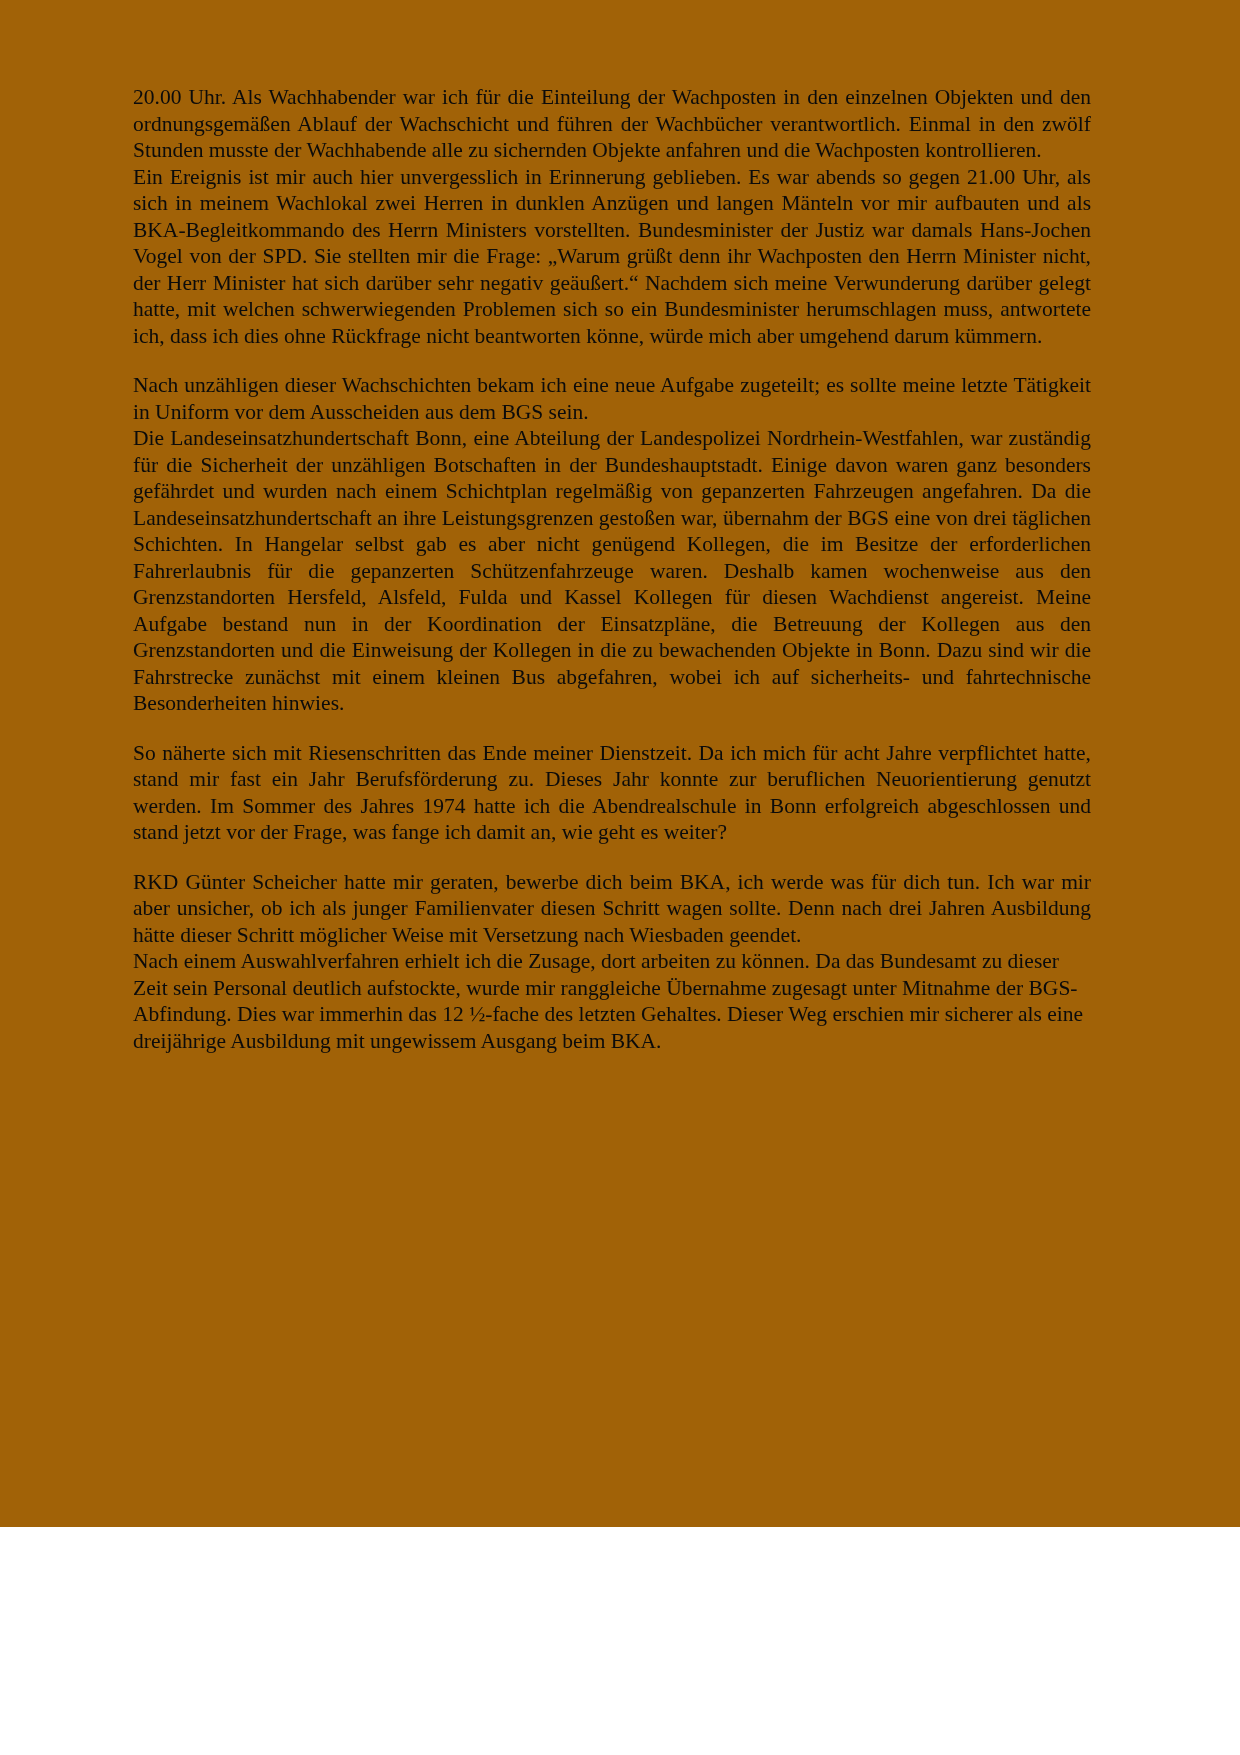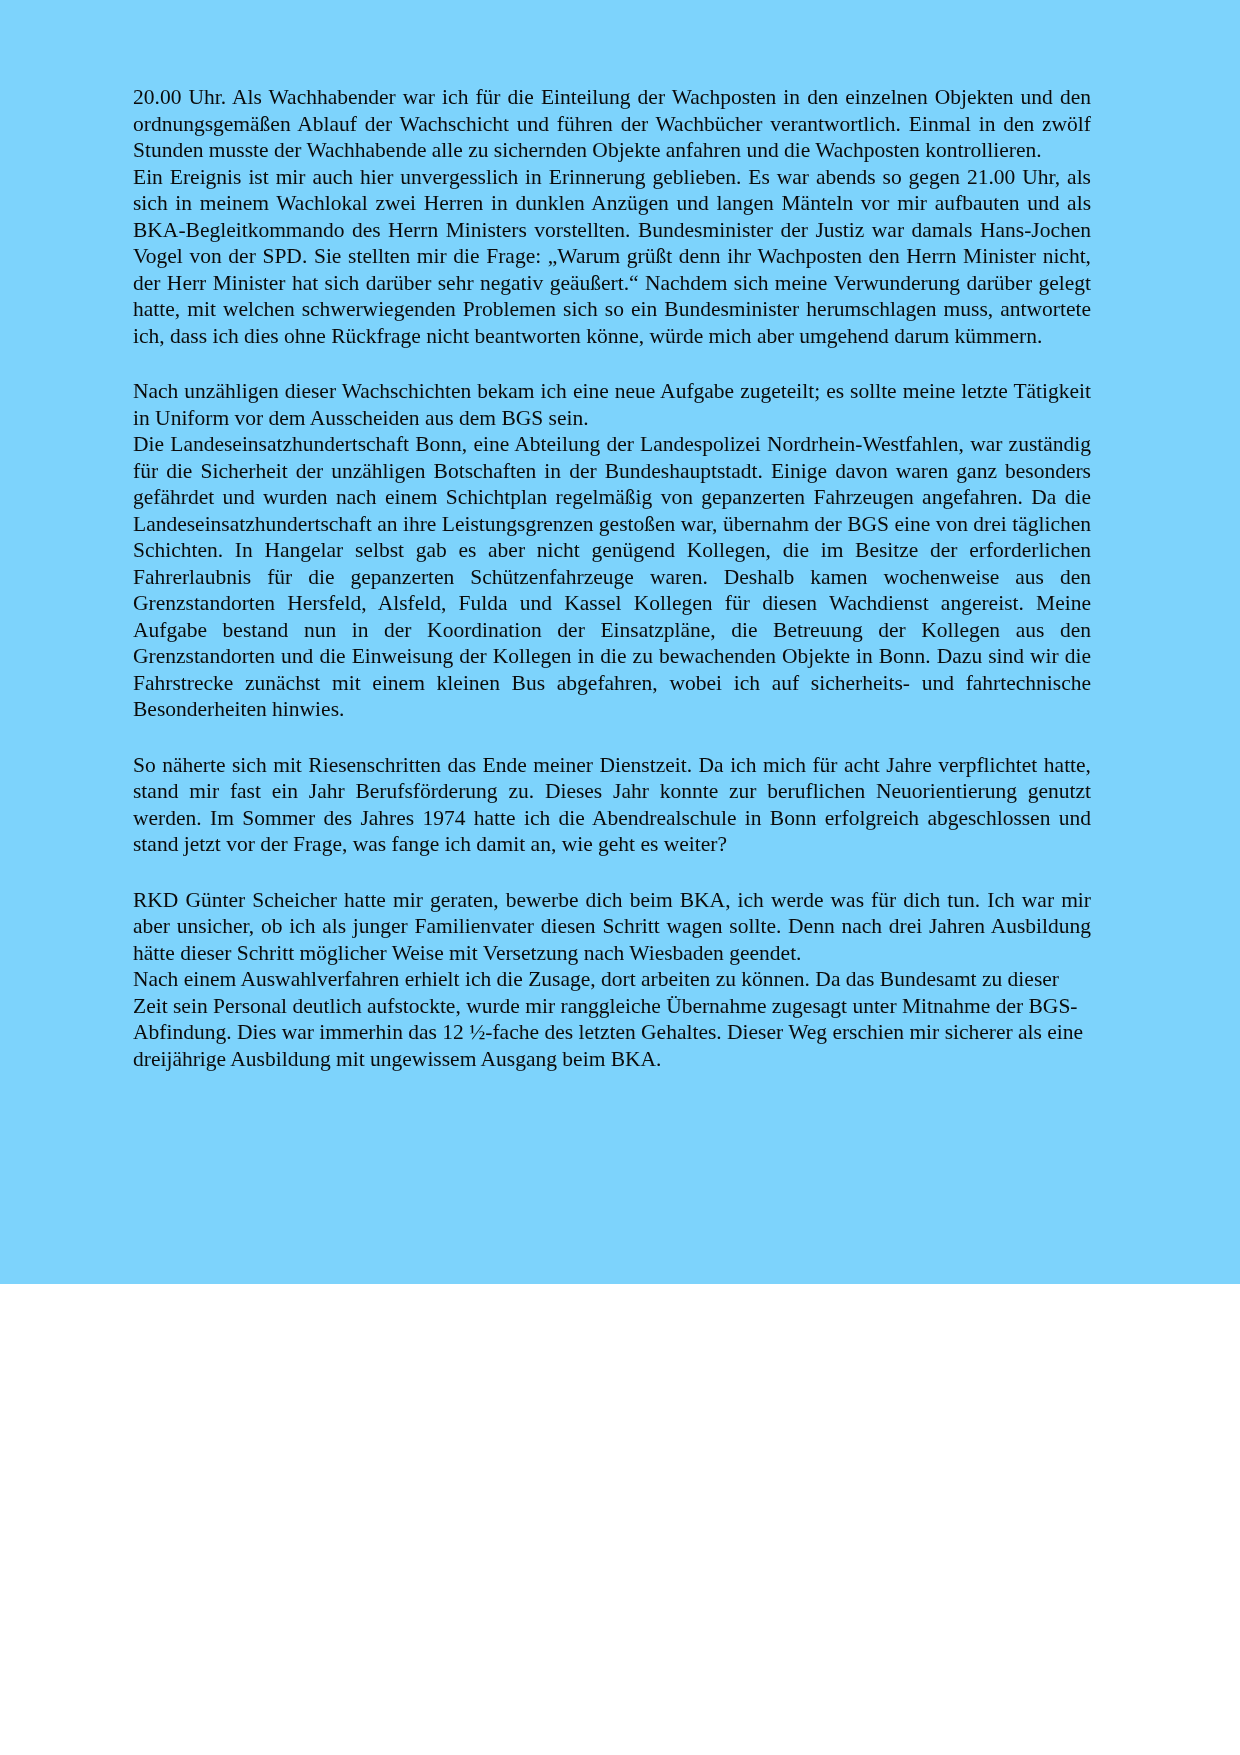--- a/index.html
+++ b/index.html
@@ -3,22 +3,22 @@
 <meta charset="utf-8">
 <style>
   html, body {
     margin: 0;
     padding: 0;
     background: #ffffff;
   }
   .page {
     position: relative;
     width: 1240px;
-    height: 1284px;
-    background: #7dd3fc;
+    height: 1527px;
+    background: #a16207;
     font-family: "Liberation Serif", "DejaVu Serif", serif;
     color: #0b0b0b;
     overflow: hidden;
   }
   .text-block {
     position: absolute;
     left: 133px;
     top: 84px;
     width: 958px;
     font-size: 21.5px;
@@ -29,21 +29,21 @@
     padding: 0;
   }
   .justify {
     text-align: justify;
     text-justify: inter-word;
   }
   .left {
     text-align: left;
   }
   .gap {
-    margin-top: 29px;
+    margin-top: 23px;
   }
   .page-footer {
     position: absolute;
     left: 133px;
     width: 958px;
     top: 1628px;
     text-align: left;
     font-size: 21px;
     color: #0b0b0b;
   }

